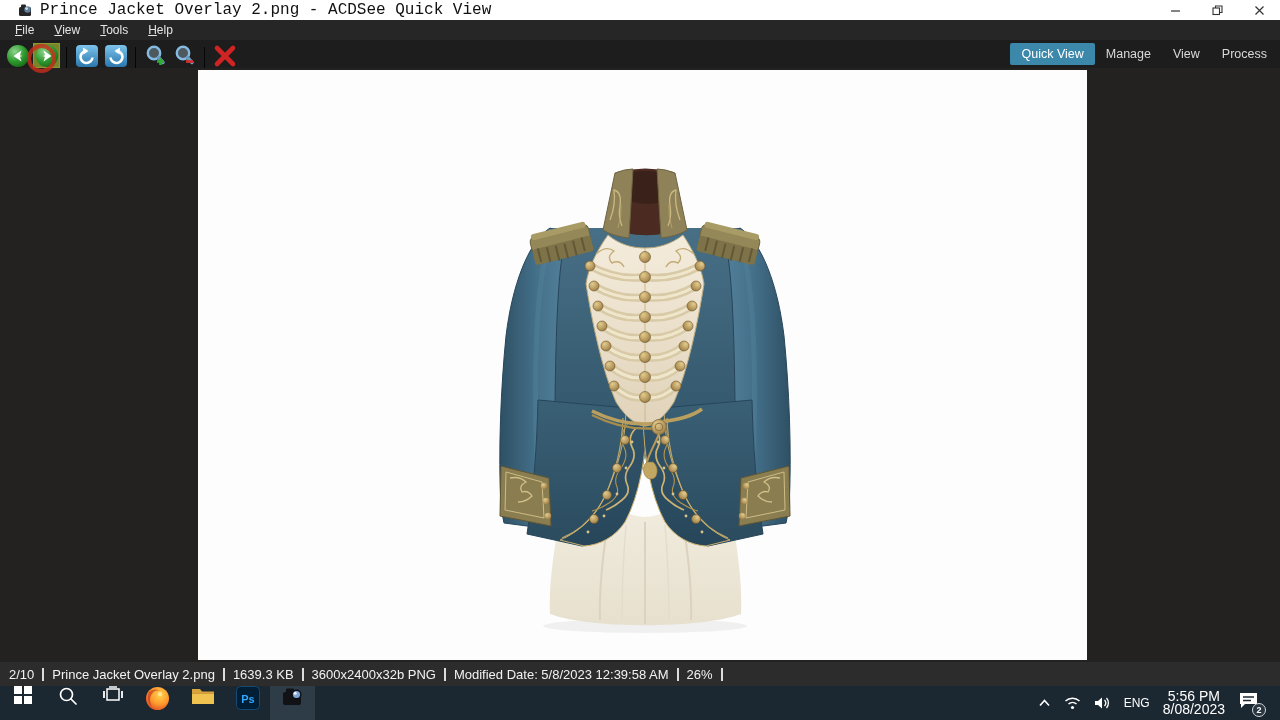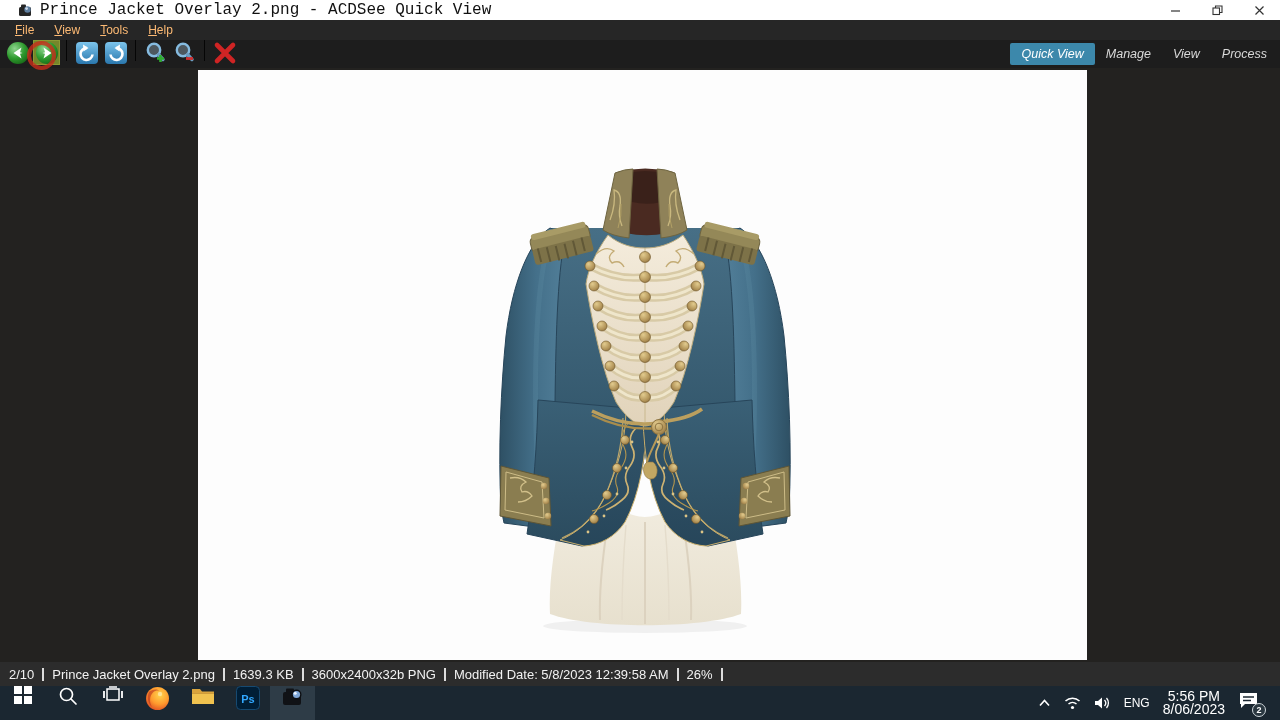--- a/index.html
+++ b/index.html
@@ -8,28 +8,28 @@
 
   
   .titlebar { position:absolute; top:0; left:0; width:100%; height:20px; background:#ffffff;
     display:flex; align-items:center; padding-left:18px; font-size:16px; color:#111;font-family:Liberation Mono, monospace; }
   .app-icon { width:15px; height:14px; margin-right:7px; flex:0 0 auto; }
   .win-controls { margin-left:auto; display:flex; height:100%; }
   .wc { width:42px; height:100%; display:flex; align-items:center; justify-content:center; }
 
   
   .menubar { position:absolute; top:20px; left:0; width:100%; height:20px; background:#262626;
-    display:flex; align-items:center; padding-left:5px; font-size:12px; color:#fdba74; }
+    display:flex; align-items:center; padding-left:5px; font-size:12px; color:#e5e5e5; }
   .menu-item { padding:2px 10px; cursor:default; }
   .menu-item span { display:inline-block; }
   .menu-item span::first-letter { text-decoration:underline; }
 
   
   .toolbar { position:absolute; top:40px; left:0; width:100%; height:28px; background:#1d1d1d;
-    display:flex; align-items:flex-start; padding-left:3px;font-style:italic; }
+    display:flex; align-items:flex-end; padding-left:3px; }
   .tbtn { width:27px; height:25px; display:flex; align-items:center; justify-content:center;
     position:relative; margin:0 1px; }
   .tbtn.hl { background:#76862a; box-shadow:0 0 0 1px #8a9a33 inset; }
   .ring { position:absolute; left:-6px; top:1px; width:29px; height:29px;
     border:4px solid rgba(201,45,28,.8); border-radius:50%; pointer-events:none; z-index:5; }
   .tsep { width:1px; height:21px; background:#3c3c3c; border-left:1px solid #050505; margin:0 5px; }
   .modes { margin-left:auto; display:flex; align-items:center; height:100%; padding-right:2px; }
   .mode { padding:4px 11px; font-size:12.5px; color:#d9d9d9; white-space:nowrap; }
   .mode.active { background:#3c88ab; color:#fff; border-radius:2px; }
 
@@ -391,21 +391,21 @@
       <circle cx="8.5" cy="11.5" r="1.6" fill="#fff"></circle>
     </svg>
     <svg width="17" height="14" viewBox="0 0 17 14">
       <path d="M1,5 L4,5 L8,1.5 L8,12.5 L4,9 L1,9 Z" fill="#fff"></path>
       <path d="M10.5,4 A4.5,4.5 0 0 1 10.5,10" fill="none" stroke="#fff" stroke-width="1.3"></path>
       <path d="M12.5,2 A7.5,7.5 0 0 1 12.5,12" fill="none" stroke="#fff" stroke-width="1.3"></path>
     </svg>
     <span class="tray-label">ENG</span>
     <div class="clock">
       <div>5:56 PM</div>
-      <div>8/06/2023</div>
+      <div>8/08/2023</div>
     </div>
     <div class="notif">
       <svg width="22" height="20" viewBox="0 0 22 20">
         <path d="M2,2 L19,2 L19,13 L7,13 L3,17 L3,13 L2,13 Z" fill="#fff"></path>
         <path d="M5,6 h11 M5,9.5 h8" stroke="#1b2731" stroke-width="1.5"></path>
       </svg>
       <div class="badge">2</div>
     </div>
   </div>
 </div>

